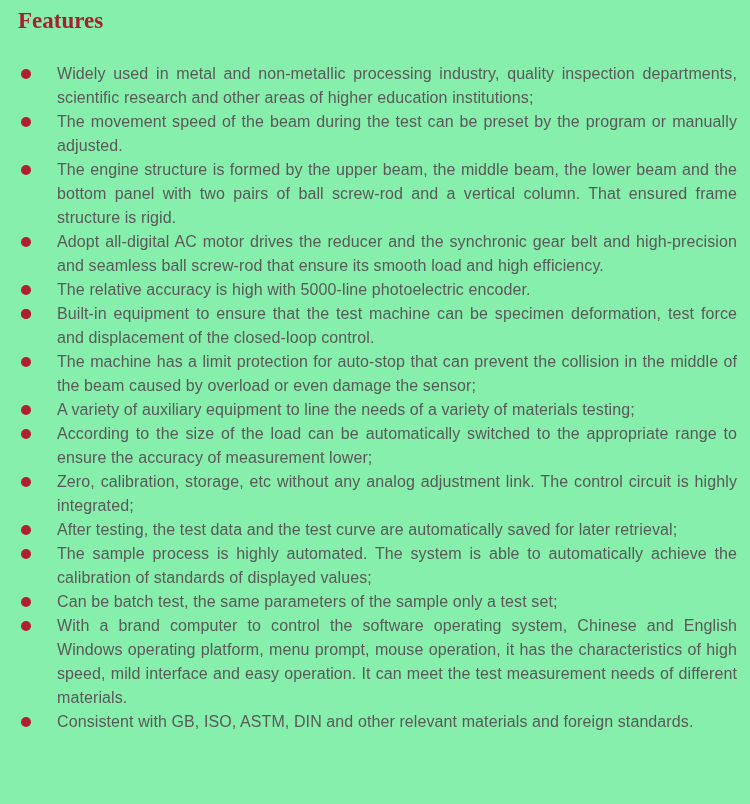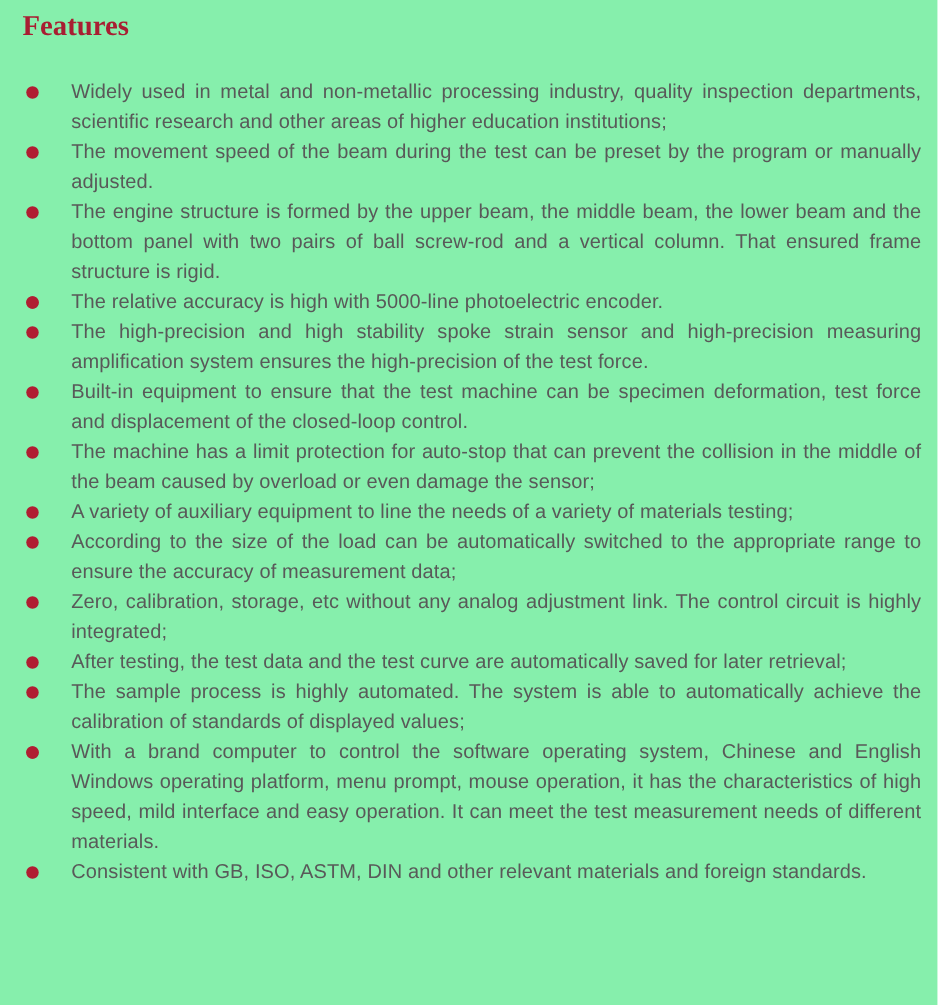--- a/index.html
+++ b/index.html
@@ -62,59 +62,60 @@
     <li class="feature">
       <span class="bullet"></span>
       <span>The movement speed of the beam during the test can be preset by the program or manually adjusted.</span>
     </li>
     <li class="feature">
       <span class="bullet"></span>
       <span>The engine structure is formed by the upper beam, the middle beam, the lower beam and the bottom panel with two pairs of ball screw-rod and a vertical column. That ensured frame structure is rigid.</span>
     </li>
     <li class="feature">
       <span class="bullet"></span>
+      <span>Adopt all-digital AC motor drives the reducer and the synchronic gear belt and high-precision and seamless ball screw-rod that ensure its smooth load and high  efficiency.</span>
     </li>
     <li class="feature">
       <span class="bullet"></span>
       <span>The relative accuracy is high with 5000-line photoelectric encoder.</span>
     </li>
     <li class="feature">
       <span class="bullet"></span>
-      <span>The high-precision and high stability spoke strain sensor and high-precision measuring amplification system ensures the high-precision of the test force.</span>
     </li>
     <li class="feature">
       <span class="bullet"></span>
       <span>Built-in equipment to ensure that the test machine can be specimen deformation, test force and displacement of the closed-loop control.</span>
     </li>
     <li class="feature">
       <span class="bullet"></span>
       <span>The machine has a limit protection for auto-stop that can prevent the collision in the middle of the beam caused by overload or even damage the sensor;</span>
     </li>
     <li class="feature">
       <span class="bullet"></span>
       <span>A variety of auxiliary equipment to line the needs of a variety of materials testing;</span>
     </li>
     <li class="feature">
       <span class="bullet"></span>
-      <span>According to the size of the load can be automatically switched to the appropriate range to ensure the accuracy of measurement data;</span>
+      <span>According to the size of the load can be automatically switched to the appropriate range to ensure the accuracy of measurement lower;</span>
     </li>
     <li class="feature">
       <span class="bullet"></span>
       <span>Zero, calibration, storage, etc without any analog adjustment link. The control circuit is highly integrated;</span>
     </li>
     <li class="feature">
       <span class="bullet"></span>
       <span>After testing, the test data and the test curve are automatically saved for later retrieval;</span>
     </li>
     <li class="feature">
       <span class="bullet"></span>
       <span>The sample process is highly automated. The system is able to automatically achieve the calibration of standards of displayed values;</span>
     </li>
     <li class="feature">
       <span class="bullet"></span>
+      <span>Can be batch test, the same parameters of the sample only a test set;</span>
     </li>
     <li class="feature">
       <span class="bullet"></span>
       <span>With a brand computer to control the software operating system, Chinese and English Windows operating platform, menu prompt, mouse operation, it has the characteristics of high speed, mild interface and easy operation. It can meet the test measurement needs of different materials.</span>
     </li>
     <li class="feature">
       <span class="bullet"></span>
       <span>Consistent with GB, ISO, ASTM, DIN and other relevant materials and foreign standards.</span>
     </li>
   </ul>

